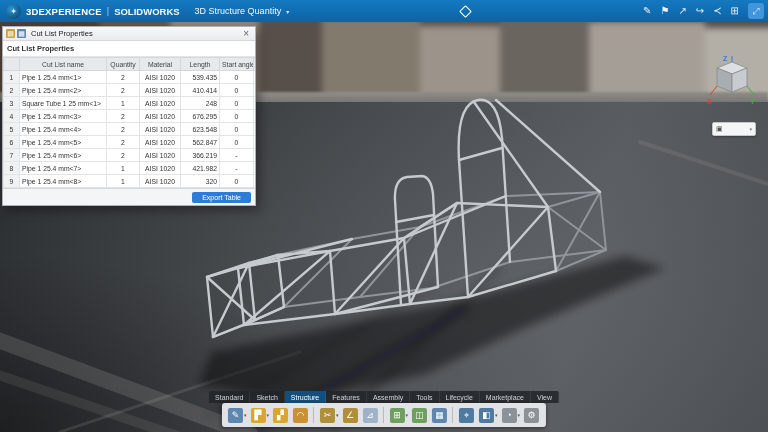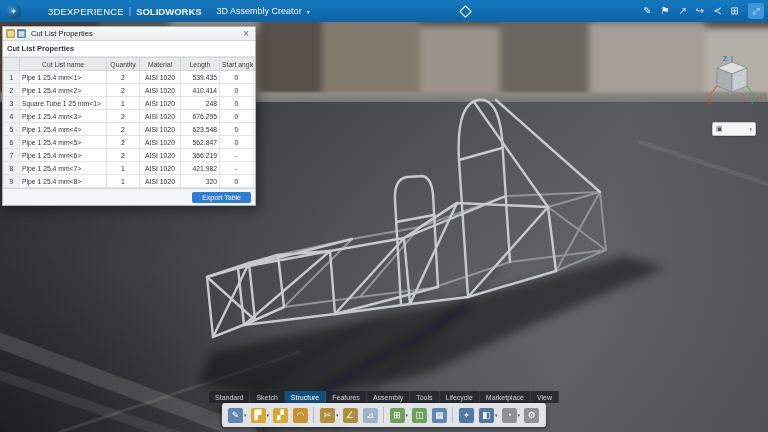--- a/index.html
+++ b/index.html
@@ -2,21 +2,21 @@
 <html><head>
 <meta charset="utf-8">
 <style>
   html,body{margin:0;padding:0;}
   body{width:768px;height:432px;overflow:hidden;font-family:"Liberation Sans",sans-serif;background:#222;position:relative;}
   .screen{position:absolute;inset:0;overflow:hidden;}
 
   
   .topbar{position:absolute;top:0;left:0;right:0;height:22px;background:linear-gradient(#1579c0,#0d63a5);display:flex;align-items:center;color:#fff;z-index:60;padding:0 6px;gap:5px;}
   .compass{width:15px;height:15px;border-radius:50%;background:radial-gradient(circle at 35% 35%,#2e95d8,#063a5f);display:inline-flex;align-items:center;justify-content:center;font-size:8px;color:#eaf6ff;flex:none;}
-  .brand{font-weight:normal;font-size:9.5px;letter-spacing:.2px;margin-left:22px;}
+  .brand{font-weight:bold;font-size:9.5px;letter-spacing:.2px;}
   .divider{opacity:.6;font-size:9px;}
   .product{font-weight:bold;font-size:9.5px;opacity:.95;}
   .apptitle{font-size:9px;margin-left:10px;opacity:.95;}
   .appcaret{font-size:6px;opacity:.85;}
   .tb-search{position:absolute;left:300px;top:4px;width:148px;height:14px;background:#fff;border-radius:2px;display:flex;align-items:center;padding:0 4px;gap:3px;}
   .tb-search input{flex:1;border:none;outline:none;font-size:8px;color:#333;background:transparent;min-width:0;font-family:inherit;}
   .tb-search input::placeholder{color:#98a2ab;}
   .mag{width:7px;height:7px;border:1.2px solid #8a9096;border-radius:50%;position:relative;flex:none;}
   .mag::after{content:"";position:absolute;width:4px;height:1.2px;background:#8a9096;transform:rotate(45deg);right:-3px;bottom:-1px;}
   .caret2{font-size:6px;color:#8a9096;}
@@ -77,21 +77,21 @@
 </head>
 <body>
 
 <div class="screen">
 
   <header class="topbar">
     <span class="compass">✦</span>
     <span class="brand">3DEXPERIENCE</span>
     <span class="divider">|</span>
     <span class="product">SOLIDWORKS</span>
-    <span class="apptitle">3D Assembly Creator</span>
+    <span class="apptitle">3D Structure Quantity</span>
     <span class="appcaret">▾</span>
 
     <span class="tagbtn"></span>
 
     <div class="tb-right">
 
     <span class="tbicon">✎</span>
         <span class="tbicon">⚑</span>
         <span class="tbicon">↗</span>
         <span class="tbicon">↪</span>

